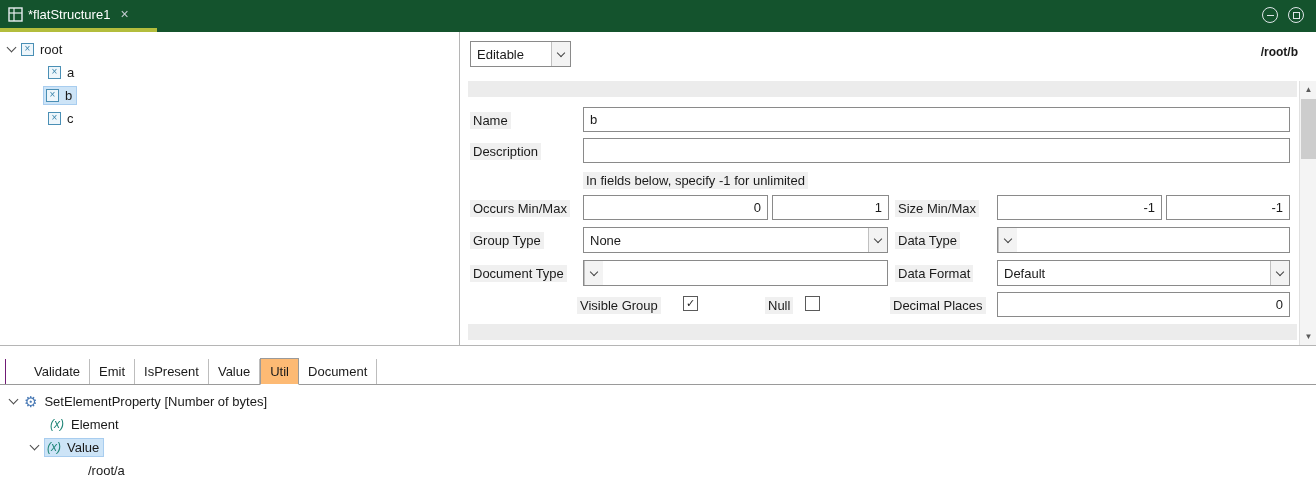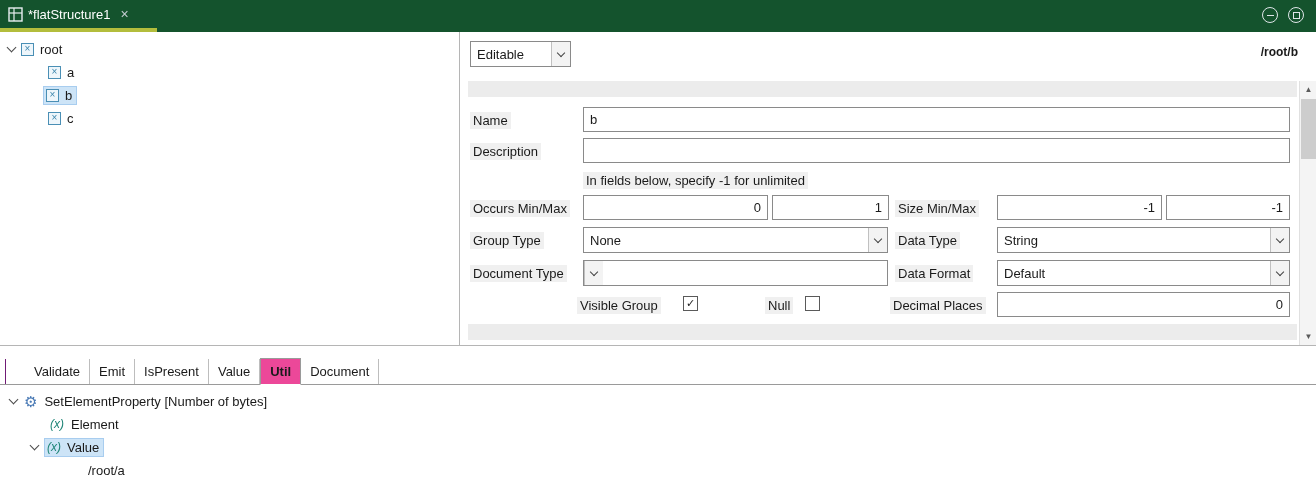--- a/index.html
+++ b/index.html
@@ -48,21 +48,21 @@
   .sb-arrow { position:absolute; left:0; width:17px; height:17px; display:flex; align-items:center; justify-content:center; font-size:8px; color:#5a5a5a; background:#f4f4f4; }
   #sb-up { top:0; }
   #sb-down { bottom:0; }
   #sb-thumb { position:absolute; left:1px; top:18px; width:15px; height:60px; background:#cdcdcd; }
 
   
   #bottom-panel { position:absolute; left:0; top:346px; width:1316px; height:137px; background:#fff; }
   #tabbar { position:absolute; left:0; top:13px; width:1316px; height:26px; border-bottom:1px solid #9a9a9a; padding-left:5px; display:flex; align-items:flex-end; }
   .tab { display:flex; align-items:center; height:25px; padding:0 9px; border-right:1px solid #bdbdbd; cursor:default; background:transparent; }
   .tab:first-child { border-left:1px solid #701a75;padding-left:28px; }
-  .tab.active { font-weight:bold; background:#ec4899; border:1px solid #9a9a9a; border-bottom:1px solid #fff; margin-bottom:-1px; height:27px; }
+  .tab.active { font-weight:normal; background:#fdba74; border:1px solid #9a9a9a; border-bottom:1px solid #fff; margin-bottom:-1px; height:27px; }
   .fx { font-style:italic; color:#1f8577; font-size:12px; white-space:nowrap; }
   .gear { color:#4a7ab5; font-size:15px; line-height:15px; }
   .b-row { position:absolute; height:22px; display:flex; align-items:center; gap:7px; cursor:default; }
 </style>
 </head>
 <body>
 
 <div id="app">
 
   <div id="titlebar">
@@ -135,21 +135,20 @@
 
     <span class="flabel" style="left:9px; top:200px;">Group Type</span>
     <div class="dropdown" style="left:122px; top:195px; width:305px;">
       <span class="dd-text">None</span>
       <span class="dd-btn">
           <span class="dd-chev"></span>
         </span>
     </div>
     <span class="flabel" style="left:434px; top:200px;">Data Type</span>
     <div class="dropdown" style="left:536px; top:195px; width:293px;">
-      <span class="dd-text">String</span>
       <span class="dd-btn">
           <span class="dd-chev"></span>
         </span>
     </div>
 
     <span class="flabel" style="left:9px; top:233px;">Document Type</span>
     <div class="dropdown" style="left:122px; top:228px; width:305px;">
       <span class="dd-btn">
           <span class="dd-chev"></span>
         </span>

